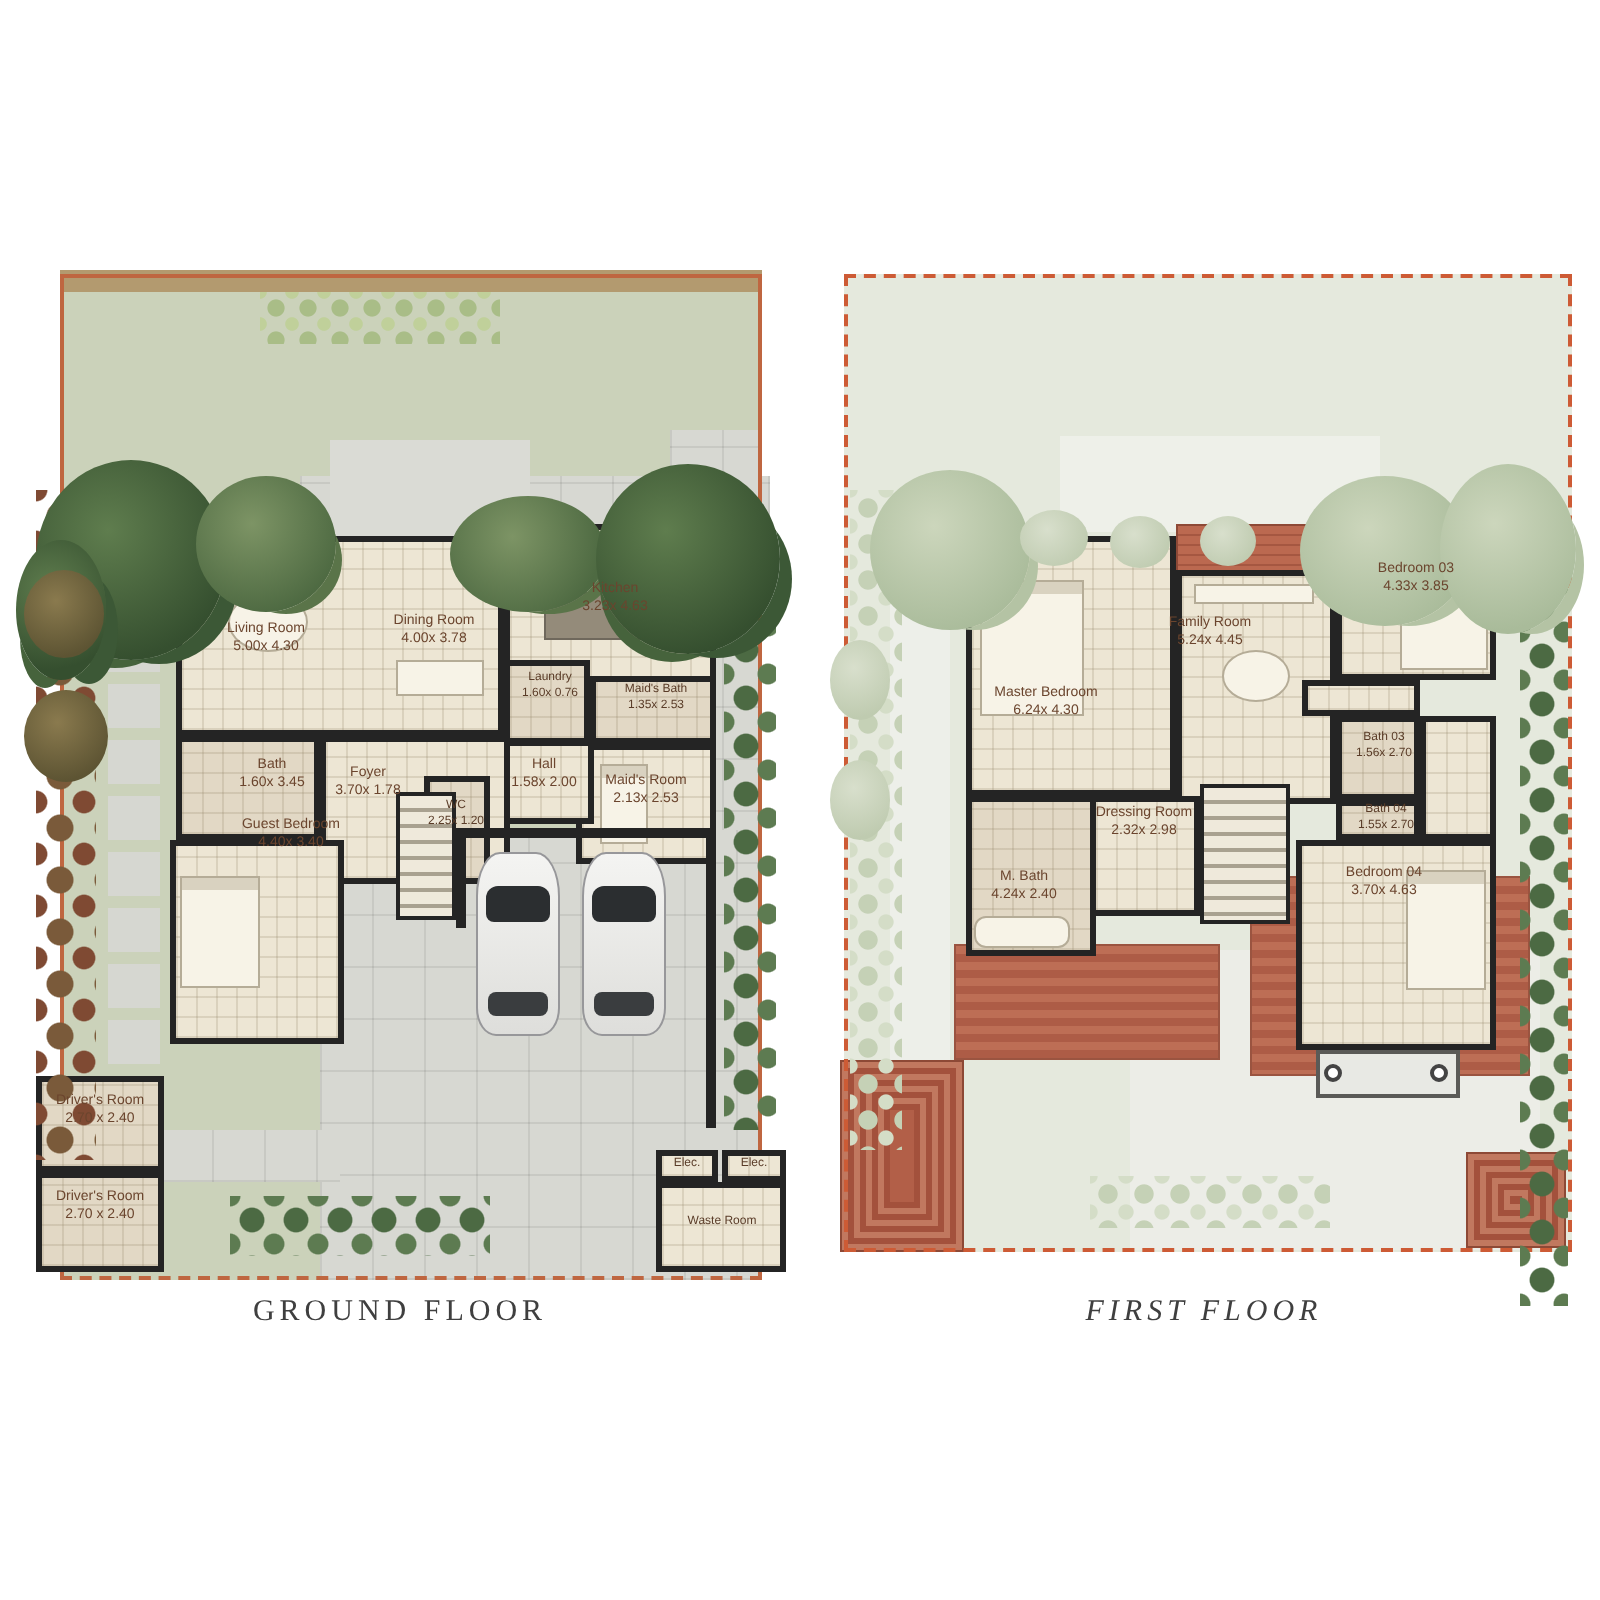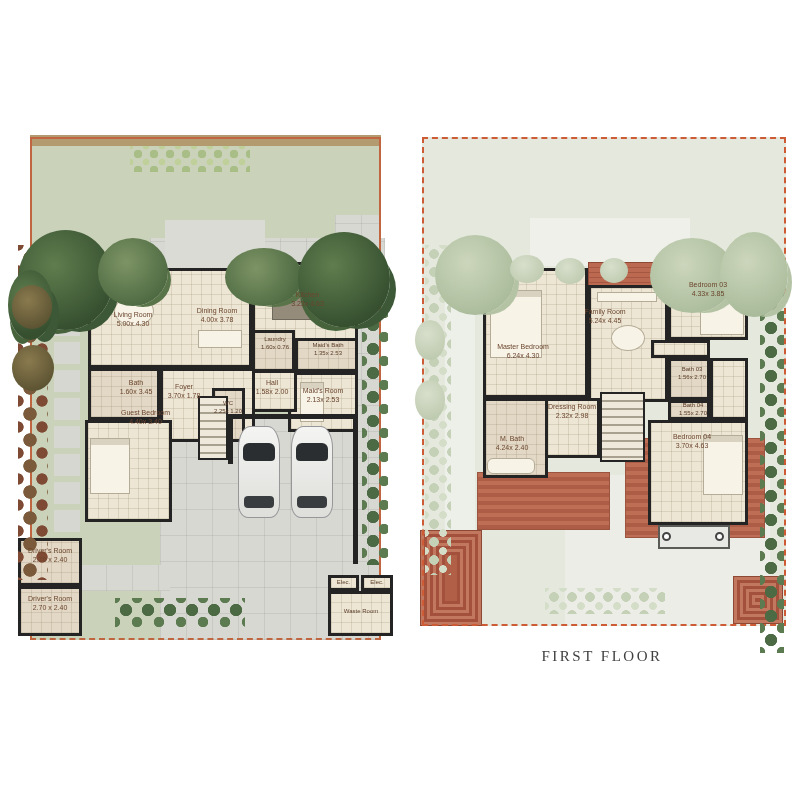--- a/index.html
+++ b/index.html
@@ -275,14 +275,15 @@
     <div class="rlabel" style="left:124px;top:282px;width:66px;">
       <span class="nm">Dressing Room</span>
         <span class="dm">2.32x 2.98</span>
       </div>
     <div class="rlabel" style="left:72px;top:314px;width:50px;">
       <span class="nm">M. Bath</span>
         <span class="dm">4.24x 2.40</span>
       </div>
   </div>
 
-  <div class="caption" style="left:472px;top:648px;width:260px;">FIRST FLOOR</div>
+  <div class="caption" style="left:60px;top:648px;width:280px;">GROUND FLOOR</div>
+  <div class="caption" style="left:472px;top:648px;width:260px;font-style:italic;">FIRST FLOOR</div>
 </div>
 
 </body></html>

